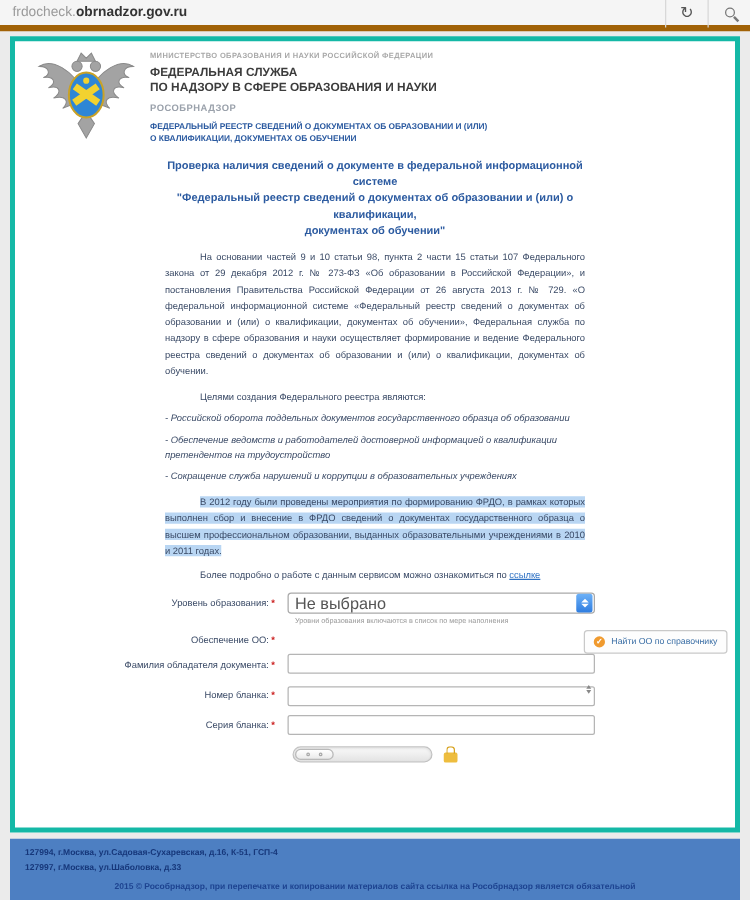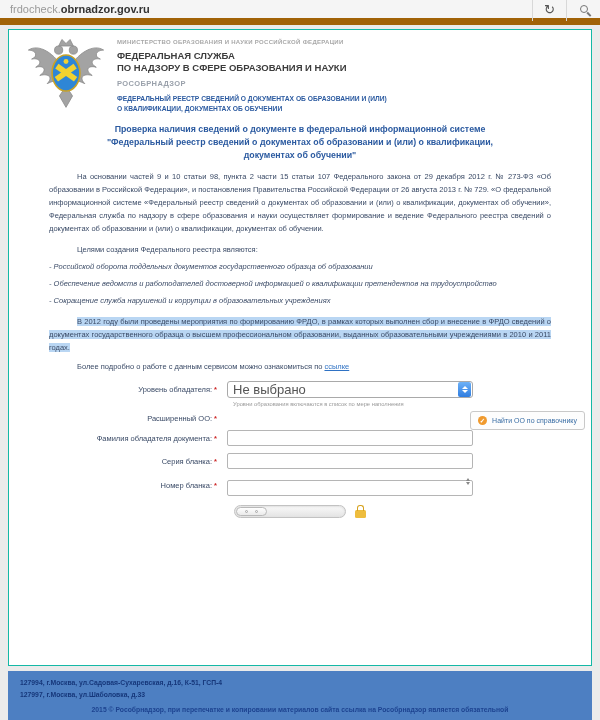--- a/index.html
+++ b/index.html
@@ -1,44 +1,44 @@
 <!DOCTYPE html>
 <html><head>
 <meta charset="utf-8">
 <style>
   * { margin:0; padding:0; box-sizing:border-box; }
   html,body { width:600px; height:720px; overflow:hidden; }
   body { font-family:"Liberation Sans","DejaVu Sans",sans-serif; background:#ebebeb; }
 
   
-  .browser-bar { height:25px; background:#f5f5f5; border-bottom:7px solid #a16207;
+  .browser-bar { height:25px; background:#f5f5f5; border-bottom:5px solid #a16207;
     display:flex; align-items:center; }
   .url-box { flex:1; padding-left:10px; font-size:11px; color:#9a9a9a; }
   .url-box b { color:#333; font-weight:bold; }
   .chrome-btn { width:34px; height:24px; display:flex; align-items:center; justify-content:center;
     border-left:1px solid #d8d8d8; color:#555; font-size:13px; cursor:pointer; }
   .magnifier { width:8px; height:8px; border:1.5px solid #777; border-radius:50%; position:relative; }
   .magnifier:after { content:""; position:absolute; width:1.5px; height:5px; background:#777;
     left:7px; top:6px; transform:rotate(-45deg); }
 
   
   .page { padding:4px 8px 0 8px; }
-  .card { background:#fff; border:1px solid #14b8a6; height:637px; position:relative; overflow:hidden; }
+  .card { background:#fff; border:4px solid #14b8a6; height:637px; position:relative; overflow:hidden; }
 
   
   .hdr { display:flex; padding:7px 0 0 16px; }
   .emblem { width:82px; height:72px; flex:0 0 82px; }
   .hdr-text { margin-left:10px; padding-top:2px; }
   .ministry { font-size:6px; font-weight:bold; color:#a8a8a8; letter-spacing:.3px; }
   .agency { font-size:9.5px; font-weight:bold; color:#3c3c3c; line-height:12px; margin-top:5px; }
   .rosobr { font-size:7.5px; font-weight:bold; color:#9aa1ab; margin-top:5px; letter-spacing:.4px; }
   .registry { font-size:6.7px; font-weight:bold; color:#2b5aa0; line-height:9.5px; margin-top:6px; }
 
   
-  .content { margin:0 40px; }
+  .content { margin:0 120px; }
   .page-title { margin-top:10px; text-align:center; font-size:8.8px; font-weight:bold;
     color:#2b5aa0; line-height:13px; }
   .para { margin-top:8px; font-size:7.5px; color:#3a4a66; line-height:13px;
     text-align:justify; text-indent:28px; }
   .goal { margin-top:5px; font-size:7.5px; font-style:italic; color:#3a4a66; line-height:12px; }
   .goals-wrap { margin-top:4px; }
   .hl { background:#b9d6f3; }
   .more-line { margin-top:8px; margin-left:28px; font-size:7.5px; color:#3a4a66; }
   .link { color:#2f72c4; text-decoration:underline; cursor:pointer; }
 
@@ -158,60 +158,60 @@
       </div>
 
       <p class="para"><span class="hl">В 2012 году были проведены мероприятия по формированию ФРДО, в рамках которых выполнен сбор и внесение в ФРДО сведений о документах государственного образца о высшем профессиональном образовании, выданных образовательными учреждениями в 2010 и 2011 годах.</span></p>
 
       <div class="more-line"><span>Более подробно о работе с данным сервисом можно ознакомиться по </span><span class="link">ссылке</span></div>
     </div>
 
     <div class="form">
 
       <div class="form-row">
-        <div class="flabel"><span>Уровень обладателя:</span><span class="req">*</span></div>
+        <div class="flabel"><span>Уровень образования:</span><span class="req">*</span></div>
         <div class="field-col select-box">
           <span class="select-value">Не выбрано</span>
           <span class="stepper">
             <span class="tri-up"></span>
               <span class="tri-down"></span>
           </span>
         </div>
       </div>
       <div class="helper">Уровни образования включаются в список по мере наполнения</div>
 
       <div class="form-row">
-        <div class="flabel"><span>Расширенный ОО:</span><span class="req">*</span></div>
+        <div class="flabel"><span>Обеспечение ОО:</span><span class="req">*</span></div>
         <button class="btn find-btn">
           <span class="icon-circle">✓</span>
           <span>Найти ОО по справочнику</span>
         </button>
       </div>
 
       <div class="form-row">
         <div class="flabel"><span>Фамилия обладателя документа:</span><span class="req">*</span></div>
-        <input class="field-col text-input" value="" style="">
-      </div>
-
-      <div class="form-row">
-        <div class="flabel"><span>Серия бланка:</span><span class="req">*</span></div>
         <input class="field-col text-input" value="" style="">
       </div>
 
       <div class="form-row">
         <div class="flabel"><span>Номер бланка:</span><span class="req">*</span></div>
         <div class="field-col num-wrap">
           <input class="text-input" value="" style="">
           <span class="spin">
             <span class="su"></span>
               <span class="sd"></span>
           </span>
         </div>
       </div>
 
+      <div class="form-row">
+        <div class="flabel"><span>Серия бланка:</span><span class="req">*</span></div>
+        <input class="field-col text-input" value="" style="">
+      </div>
+
 
       <div class="slider-row">
         <div class="slider-track">
           <div class="slider-handle">
             <span class="hdot"></span>
             <span class="hdot"></span>
           </div>
         </div>
         <div class="lock"></div>
       </div>

